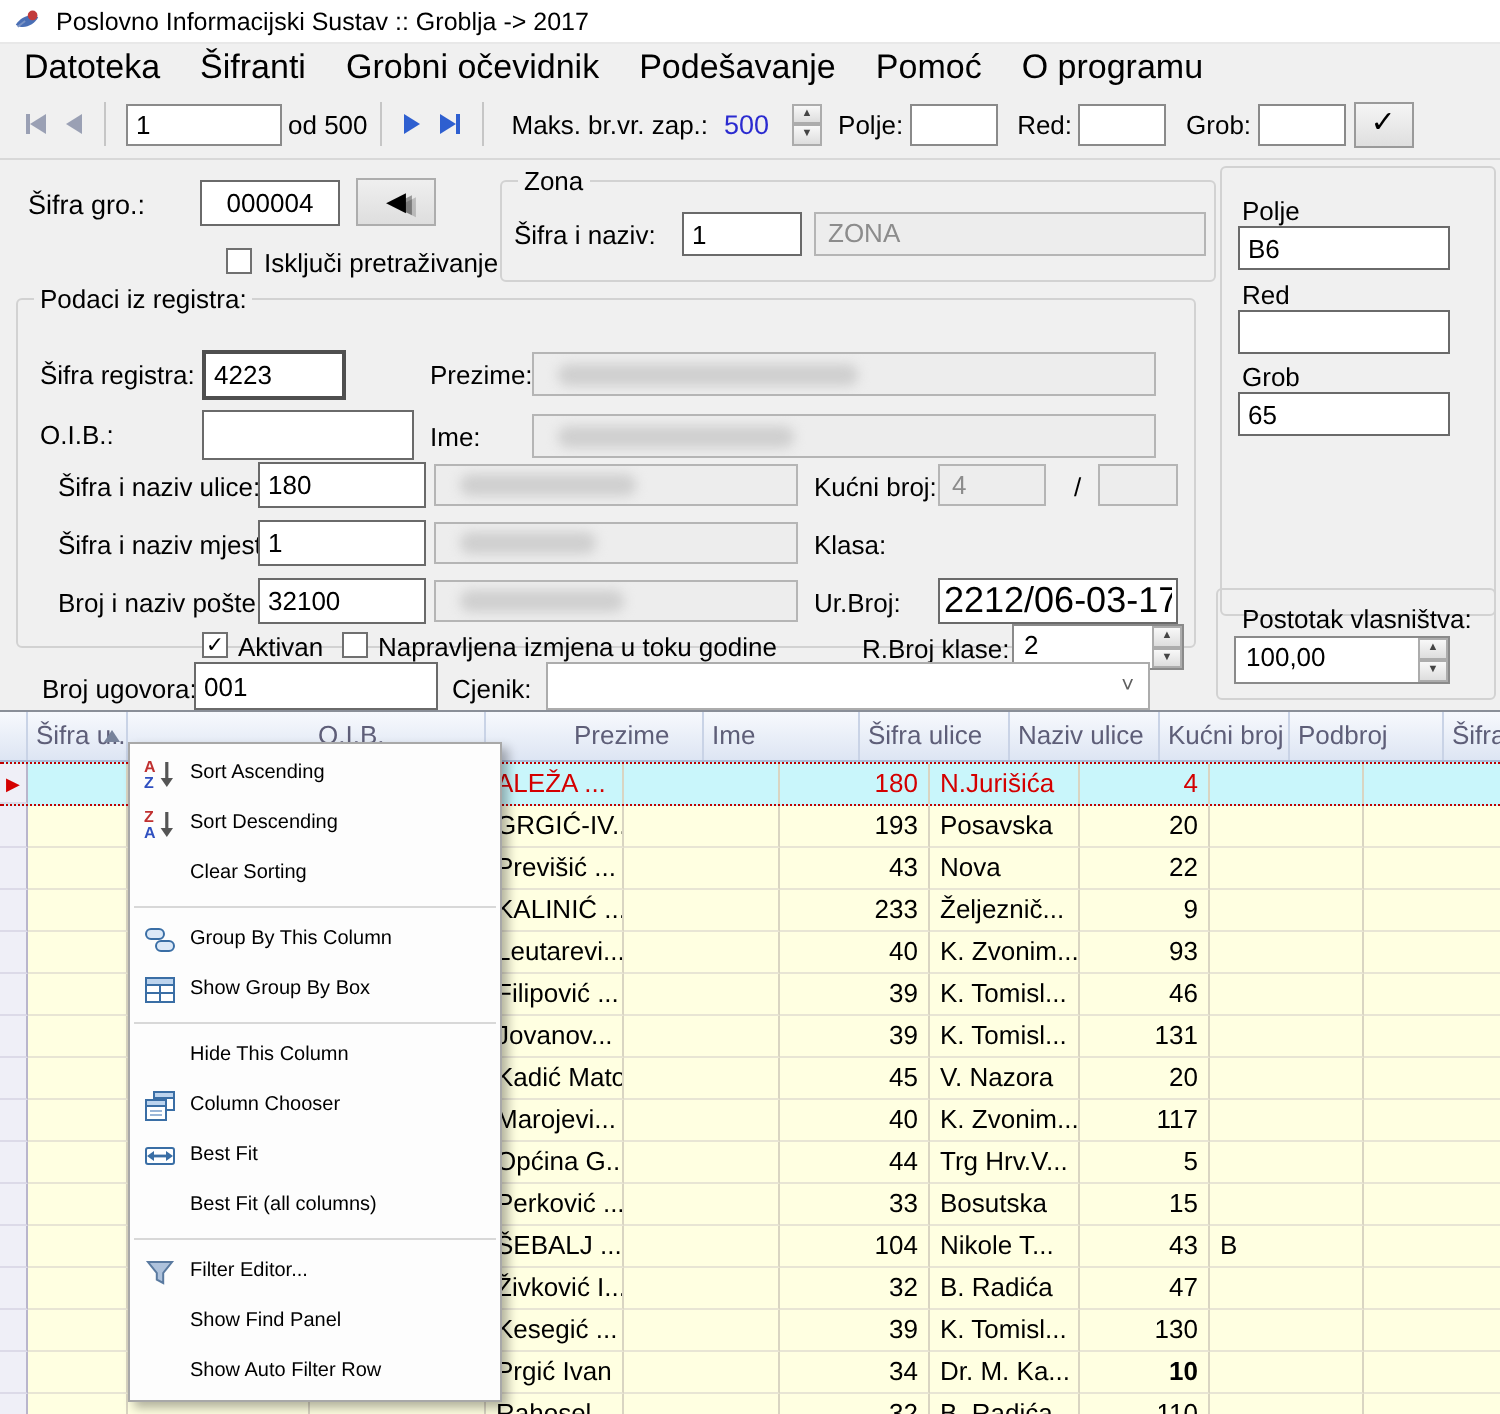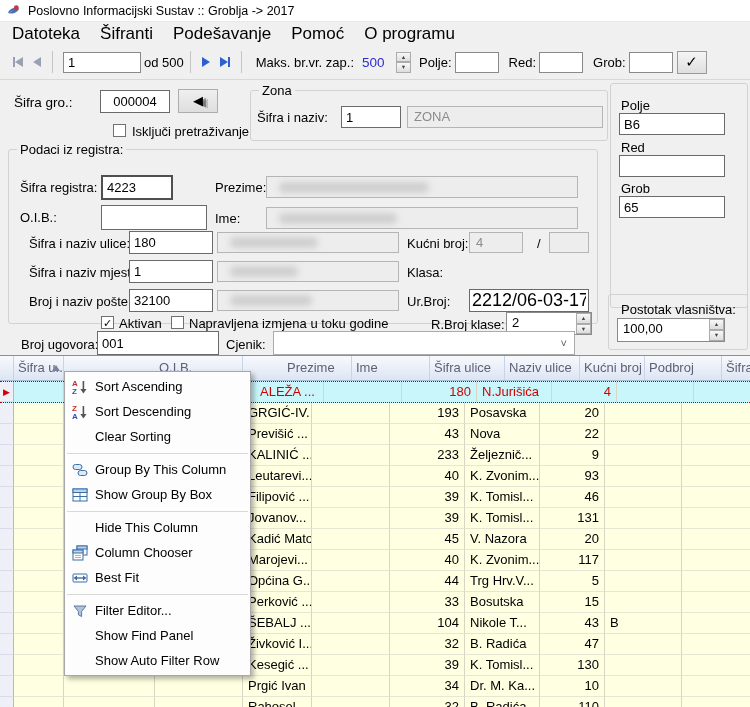--- a/index.html
+++ b/index.html
@@ -114,38 +114,39 @@
   .grow.sel .gcell { background: #C9F6FB; border-bottom: none; line-height: 19px; }
   
   .ctxmenu {
     position: absolute; left: 64px; top: 371px; width: 187px;
     background: #FDFDFD; border: 1px solid #A8A8A8;
     box-shadow: 3px 3px 5px rgba(0,0,0,0.30); padding: 2px 0; z-index: 50;
   }
   .mitem { display: flex; align-items: center; height: 25px; }
   .micon { flex: none; width: 30px; text-align: center; }
   .micon svg { vertical-align: middle; }
-  .mlabel { font-size: 13px; white-space: nowrap; }
+  .mlabel { font-size: 10px; white-space: nowrap; }
   .msep { height: 1px; background: #D8D8D8; margin: 4px 2px 3px 2px; }
 </style>
 </head>
 <body>
 
 <div class="titlebar">
   <svg class="appicon" viewBox="0 0 16 15">
     <path d="M2 9 C5 4 11 3 14 5 C12 9 6 12 2 9 Z" fill="#4A6FB5"></path>
     <circle cx="11" cy="4" r="2.6" fill="#C23B3B"></circle>
     <path d="M3 10 L7 7" stroke="#7A93C4" stroke-width="1"></path>
   </svg>
   <span class="title">Poslovno Informacijski Sustav :: Groblja -&gt; 2017</span>
 </div>
 
 <div class="menubar">
   <span class="mbitem">Datoteka</span>
   <span class="mbitem">Šifranti</span>
+  <span class="mbitem">Grobni očevidnik</span>
   <span class="mbitem">Podešavanje</span>
   <span class="mbitem">Pomoć</span>
   <span class="mbitem">O programu</span>
 </div>
 
 <div class="toolbar">
   <span class="navbtn">
       <span class="vbar dim"></span>
       <span class="tri dim left"></span>
     </span>
@@ -286,21 +287,21 @@
       <div class="hcell" style="width: 65px;"><span>Kućni broj</span></div>
       <div class="hcell" style="width: 77px;"><span>Podbroj</span></div>
       <div class="hcell" style="width: 84px;"><span>Šifra mje...</span></div>
     </div>
   <div id="grid-body">
       <div class="grow sel">
         <div class="gind">▶</div>
         <div class="gcell" style="width: 50px;"></div>
         <div class="gcell" style="width: 91px;"></div>
         <div class="gcell" style="width: 88px;"></div>
-        <div class="gcell" style="width: 69px; margin-left: 12px;">ALEŽA ...</div>
+        <div class="gcell" style="width: 69px;">ALEŽA ...</div>
         <div class="gcell" style="width: 78px;"></div>
         <div class="gcell r" style="width: 75px;">180</div>
         <div class="gcell" style="width: 75px;">N.Jurišića</div>
         <div class="gcell r" style="width: 65px;">4</div>
         <div class="gcell" style="width: 77px;"></div>
         <div class="gcell r" style="width: 84px;"></div>
       </div>
       <div class="grow">
         <div class="gind"></div>
         <div class="gcell" style="width: 50px;"></div>
@@ -472,21 +473,21 @@
       </div>
       <div class="grow">
         <div class="gind"></div>
         <div class="gcell" style="width: 50px;"></div>
         <div class="gcell" style="width: 91px;"></div>
         <div class="gcell" style="width: 88px;"></div>
         <div class="gcell" style="width: 69px;">Prgić Ivan</div>
         <div class="gcell" style="width: 78px;"></div>
         <div class="gcell r" style="width: 75px;">34</div>
         <div class="gcell" style="width: 75px;">Dr. M. Ka...</div>
-        <div class="gcell r" style="width: 65px;">10</div>
+        <div class="gcell r" style="width: 65px; font-weight: bold;">10</div>
         <div class="gcell" style="width: 77px;"></div>
         <div class="gcell r" style="width: 84px;"></div>
       </div>
       <div class="grow">
         <div class="gind"></div>
         <div class="gcell" style="width: 50px;"></div>
         <div class="gcell" style="width: 91px;"></div>
         <div class="gcell" style="width: 88px;"></div>
         <div class="gcell" style="width: 69px;">Rahosel...</div>
         <div class="gcell" style="width: 78px;"></div>
@@ -557,20 +558,24 @@
     </div>
     <div class="mitem">
       <span class="micon"><svg width="16" height="16" viewBox="0 0 16 16">
           <rect x="1" y="4" width="14" height="8" rx="1" fill="#fff" stroke="#3A6EA5"></rect>
           <line x1="4" y1="8" x2="12" y2="8" stroke="#3A6EA5" stroke-width="1.4"></line>
           <polygon points="1.5,8 5,5.5 5,10.5" fill="#3A6EA5"></polygon>
           <polygon points="14.5,8 11,5.5 11,10.5" fill="#3A6EA5"></polygon>
         </svg></span>
       <span class="mlabel">Best Fit</span>
     </div>
+    <div class="mitem">
+      <span class="micon"></span>
+      <span class="mlabel">Best Fit (all columns)</span>
+    </div>
     <div class="msep"></div>
     <div class="mitem">
       <span class="micon"><svg width="16" height="16" viewBox="0 0 16 16">
           <polygon points="2,3 14,3 9.6,8.5 9.6,13.5 6.4,11.8 6.4,8.5" fill="#AEC2DC" stroke="#5A7AA0"></polygon>
         </svg></span>
       <span class="mlabel">Filter Editor...</span>
     </div>
     <div class="mitem">
       <span class="micon"></span>
       <span class="mlabel">Show Find Panel</span>

